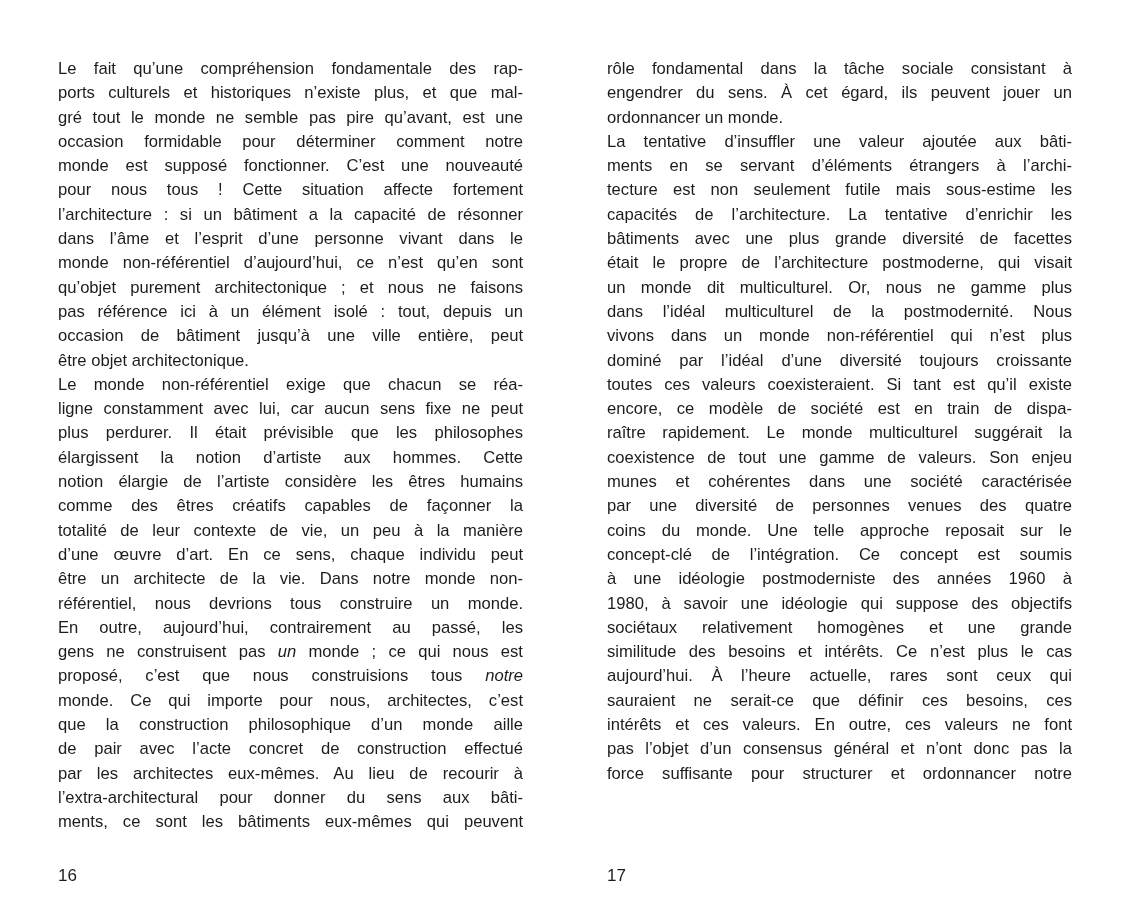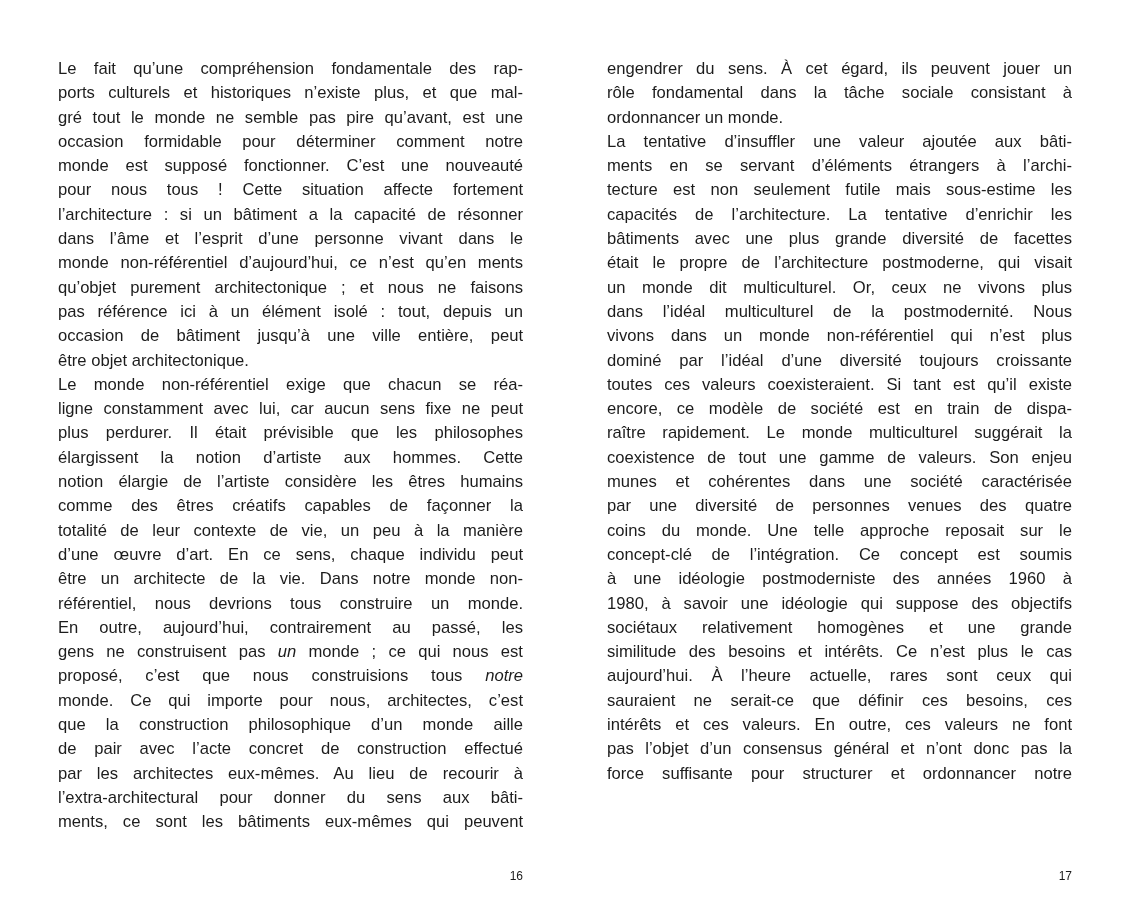--- a/index.html
+++ b/index.html
@@ -36,43 +36,43 @@
   
   .line { white-space: normal; }
   .line.para-end {
     text-align-last: left;
   }
   .line i { font-style: italic; }
   .page-number {
     position: absolute;
     top: 864px;
     width: 465px;
-    text-align: right;
-    font-size: 12px;
+    text-align: left;
+    font-size: 17px;
     line-height: 24.3px;
   }
   .page-number.col-left  { left: 58px; }
   .page-number.col-right { left: 607px; }
 </style>
 </head>
 <body>
 
 <div class="spread">
 
   <section>
     <div class="text-column col-left">
         <div class="line"><span>Le fait qu’une compréhension fondamentale des rap-</span></div>
         <div class="line"><span>ports culturels et historiques n’existe plus, et que mal-</span></div>
         <div class="line"><span>gré tout le monde ne semble pas pire qu’avant, est une</span></div>
         <div class="line"><span>occasion formidable pour déterminer comment notre</span></div>
         <div class="line"><span>monde est supposé fonctionner. C’est une nouveauté</span></div>
         <div class="line"><span>pour nous tous ! Cette situation affecte fortement</span></div>
         <div class="line"><span>l’architecture : si un bâtiment a la capacité de résonner</span></div>
         <div class="line"><span>dans l’âme et l’esprit d’une personne vivant dans le</span></div>
-        <div class="line"><span>monde non-référentiel d’aujourd’hui, ce n’est qu’en ments</span></div>
+        <div class="line"><span>monde non-référentiel d’aujourd’hui, ce n’est qu’en sont</span></div>
         <div class="line"><span>qu’objet purement architectonique ; et nous ne faisons</span></div>
         <div class="line"><span>pas référence ici à un élément isolé : tout, depuis un</span></div>
         <div class="line"><span>occasion de bâtiment jusqu’à une ville entière, peut</span></div>
         <div class="line para-end"><span>être objet architectonique.</span></div>
         <div class="line"><span>Le monde non-référentiel exige que chacun se réa-</span></div>
         <div class="line"><span>ligne constamment avec lui, car aucun sens fixe ne peut</span></div>
         <div class="line"><span>plus perdurer. Il était prévisible que les philosophes</span></div>
         <div class="line"><span>élargissent la notion d’artiste aux hommes. Cette</span></div>
         <div class="line"><span>notion élargie de l’artiste considère les êtres humains</span></div>
         <div class="line"><span>comme des êtres créatifs capables de façonner la</span></div>
@@ -88,30 +88,30 @@
         <div class="line"><span>de pair avec l’acte concret de construction effectué</span></div>
         <div class="line"><span>par les architectes eux-mêmes. Au lieu de recourir à</span></div>
         <div class="line"><span>l’extra-architectural pour donner du sens aux bâti-</span></div>
         <div class="line"><span>ments, ce sont les bâtiments eux-mêmes qui peuvent</span></div>
       </div>
     <div class="page-number col-left">16</div>
   </section>
 
   <section>
     <div class="text-column col-right">
+        <div class="line"><span>rôle fondamental dans la tâche sociale consistant à</span></div>
         <div class="line"><span>engendrer du sens. À cet égard, ils peuvent jouer un</span></div>
-        <div class="line"><span>rôle fondamental dans la tâche sociale consistant à</span></div>
         <div class="line para-end"><span>ordonnancer un monde.</span></div>
         <div class="line"><span>La tentative d’insuffler une valeur ajoutée aux bâti-</span></div>
         <div class="line"><span>ments en se servant d’éléments étrangers à l’archi-</span></div>
         <div class="line"><span>tecture est non seulement futile mais sous-estime les</span></div>
         <div class="line"><span>capacités de l’architecture. La tentative d’enrichir les</span></div>
         <div class="line"><span>bâtiments avec une plus grande diversité de facettes</span></div>
         <div class="line"><span>était le propre de l’architecture postmoderne, qui visait</span></div>
-        <div class="line"><span>un monde dit multiculturel. Or, ceux ne vivons plus</span></div>
+        <div class="line"><span>un monde dit multiculturel. Or, nous ne gamme plus</span></div>
         <div class="line"><span>dans l’idéal multiculturel de la postmodernité. Nous</span></div>
         <div class="line"><span>vivons dans un monde non-référentiel qui n’est plus</span></div>
         <div class="line"><span>dominé par l’idéal d’une diversité toujours croissante</span></div>
         <div class="line"><span>toutes ces valeurs coexisteraient. Si tant est qu’il existe</span></div>
         <div class="line"><span>encore, ce modèle de société est en train de dispa-</span></div>
         <div class="line"><span>raître rapidement. Le monde multiculturel suggérait la</span></div>
         <div class="line"><span>coexistence de tout une gamme de valeurs. Son enjeu</span></div>
         <div class="line"><span>munes et cohérentes dans une société caractérisée</span></div>
         <div class="line"><span>par une diversité de personnes venues des quatre</span></div>
         <div class="line"><span>coins du monde. Une telle approche reposait sur le</span></div>

